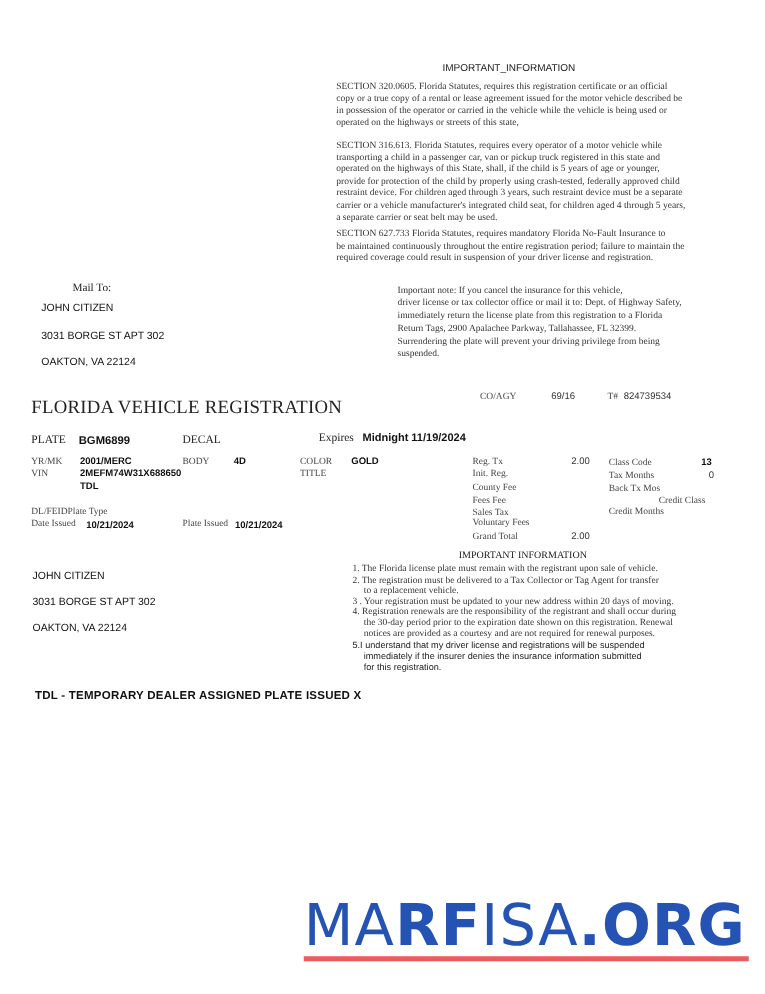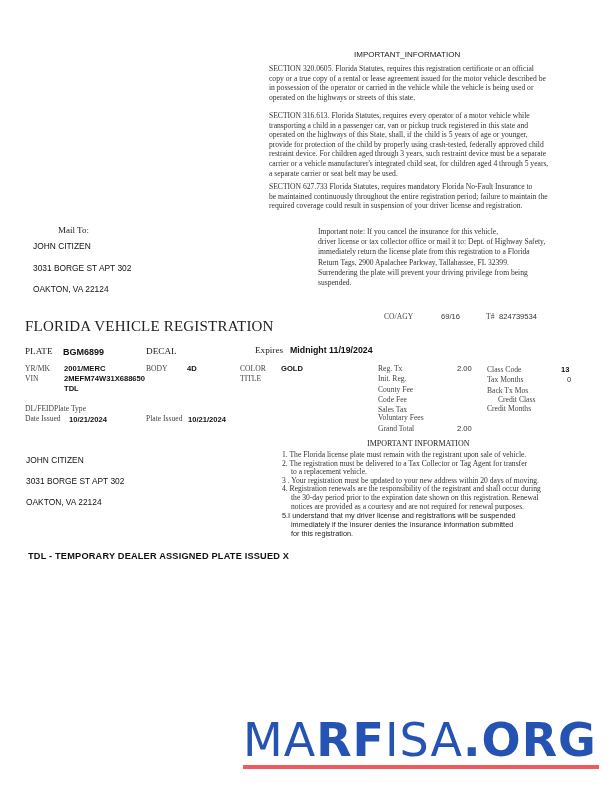--- a/index.html
+++ b/index.html
@@ -116,36 +116,36 @@
 <div class="abs val" style="left:69px; top:415px;">10/21/2024</div>
 <div class="abs lbl" style="left:146px; top:414px;">Plate Issued</div>
 <div class="abs val" style="left:188px; top:415px;">10/21/2024</div>
 
 <div class="abs lbl" style="left:378px; top:364px;">Reg. Tx</div>
 <div class="abs val-reg" style="left:457px; top:364px;">2.00</div>
 <div class="abs lbl" style="left:378px; top:374px;">Init. Reg.</div>
 <div class="abs val-reg" style="left:457px; top:374px;"></div>
 <div class="abs lbl" style="left:378px; top:385px;">County Fee</div>
 <div class="abs val-reg" style="left:457px; top:385px;"></div>
-<div class="abs lbl" style="left:378px; top:395px;">Code Fee</div>
+<div class="abs lbl" style="left:378px; top:395px;">Fees Fee</div>
 <div class="abs val-reg" style="left:457px; top:395px;"></div>
 <div class="abs lbl" style="left:378px; top:405px;">Sales Tax</div>
 <div class="abs val-reg" style="left:457px; top:405px;"></div>
 <div class="abs lbl" style="left:378px; top:413px;">Voluntary Fees</div>
 <div class="abs val-reg" style="left:457px; top:413px;"></div>
 <div class="abs lbl" style="left:378px; top:424px;">Grand Total</div>
 <div class="abs val-reg" style="left:457px; top:424px;">2.00</div>
 
 <div class="abs lbl" style="left:487px; top:365px;">Class Code</div>
 <div class="abs val" style="left:561px; top:365px;">13</div>
 <div class="abs lbl" style="left:487px; top:375px;">Tax Months</div>
 <div class="abs val-reg" style="left:567px; top:375px;">0</div>
 <div class="abs lbl" style="left:487px; top:386px;">Back Tx Mos</div>
 <div class="abs val-reg" style="left:567px; top:386px;"></div>
-<div class="abs lbl" style="left:471px; top:395px;padding-left:27px;">Credit Class</div>
+<div class="abs lbl" style="left:500px; top:395px;padding-left:27px;">Credit Class</div>
 <div class="abs val-reg" style="left:567px; top:395px;"></div>
 <div class="abs lbl" style="left:487px; top:404px;">Credit Months</div>
 <div class="abs val-reg" style="left:567px; top:404px;"></div>
 
 <div class="abs addr" style="left:26px; top:455px;">JOHN CITIZEN</div>
 <div class="abs addr" style="left:26px; top:476px;">3031 BORGE ST APT 302</div>
 <div class="abs addr" style="left:26px; top:497px;">OAKTON, VA 22124</div>
 
 <div class="abs imp2-title">IMPORTANT INFORMATION</div>
 <div class="list">

